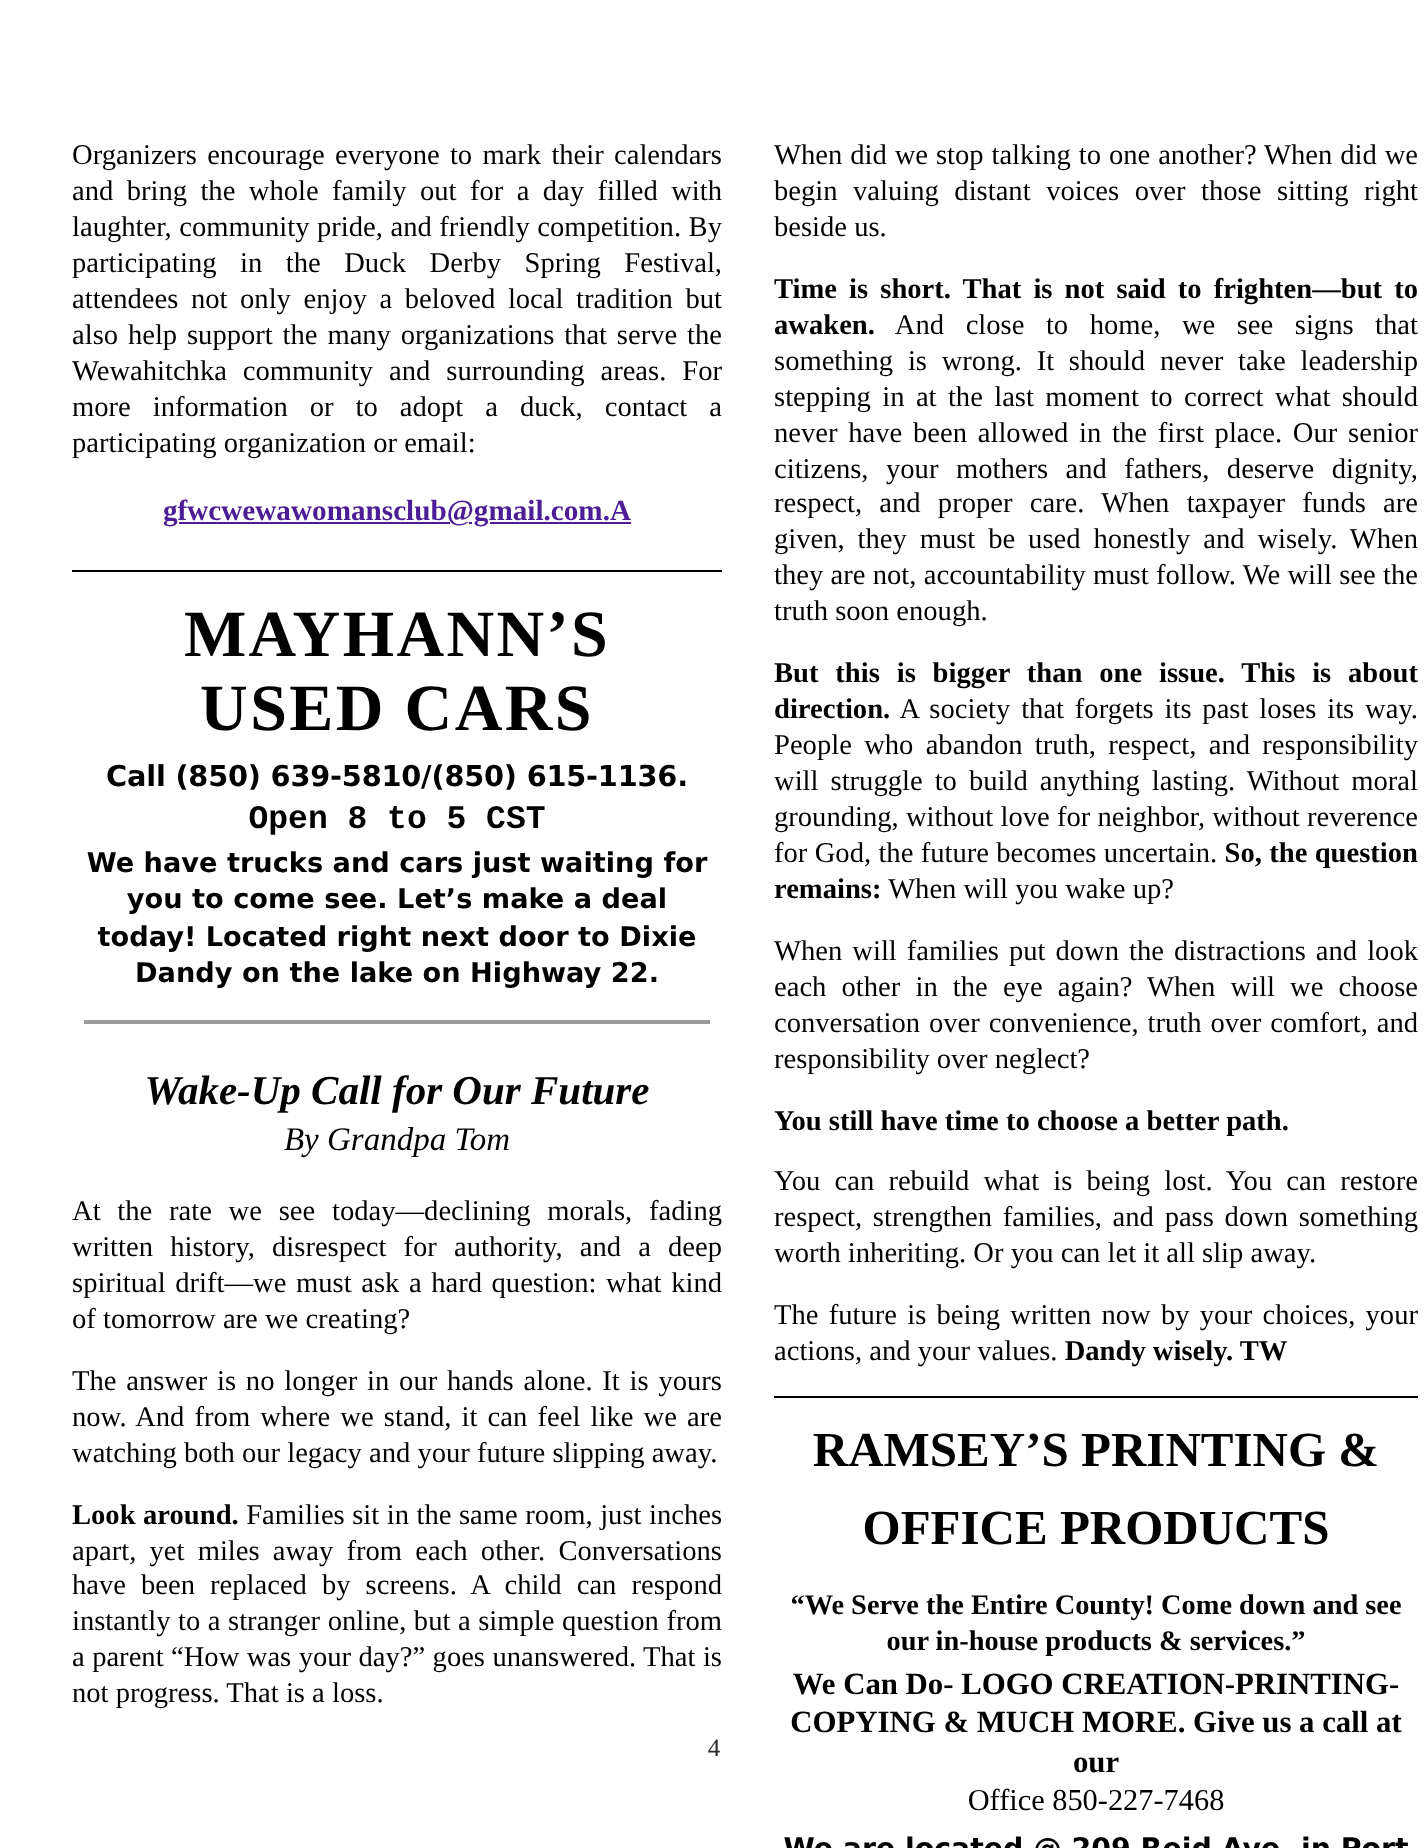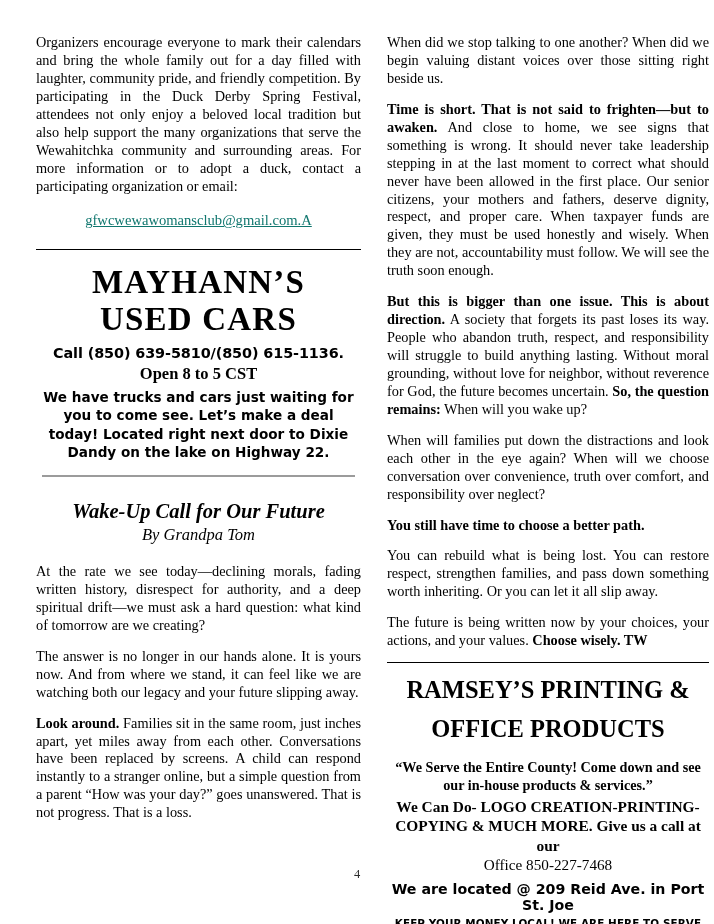--- a/index.html
+++ b/index.html
@@ -24,20 +24,21 @@
     box-sizing: border-box;
     padding: 34px 28px 0 36px;
   }
 
   .columns {
     display: flex;
     flex-direction: row;
     align-items: flex-start;
     gap: 26px;
     height: 820px;
+    margin-top: 36px;
   }
 
   .col {
     width: 325px;
     flex: 0 0 325px;
   }
   .col-right { width: 322px; flex: 0 0 322px; }
 
   
   p.body {
@@ -52,22 +53,22 @@
   p.body.tight { margin-bottom: 12px; }
   p.body b, p.body strong { font-weight: bold; }
 
   
   .email-wrap {
     text-align: center;
     margin: 16px 0 0 0;
   }
   a.email-link {
     font-size: 14.6px;
-    font-weight: normal;
-    color: #0f766e;
+    font-weight: bold;
+    color: #4c1d95;
     text-decoration: underline;
     word-break: break-all;
   }
 
   
   hr.rule-black {
     border: 0;
     border-top: 1.6px solid #000;
     margin: 20px 0 0 0;
   }
@@ -96,21 +97,21 @@
     margin: 0;
   }
   .ad-mayhanns .ad-phone {
     font-family: "DejaVu Sans", "Liberation Sans", sans-serif;
     font-size: 14.4px;
     font-weight: bold;
     margin: 7px 0 0 0;
     letter-spacing: -0.1px;
   }
   .ad-mayhanns .ad-hours {
-    font-family: Liberation Serif, serif;
+    font-family: Liberation Mono, monospace;
     font-size: 16.5px;
     font-weight: bold;
     margin: 3px 0 0 0;
   }
   .ad-mayhanns .ad-copy {
     font-family: "DejaVu Sans", "Liberation Sans", sans-serif;
     font-size: 13.6px;
     font-weight: bold;
     line-height: 1.33;
     margin: 4px 2px 0 2px;
@@ -236,21 +237,21 @@
       <p class="body"><b>Time is short. That is not said to frighten—but to awaken.</b><span> And close to home, we see signs that something is wrong. It should never take leadership stepping in at the last moment to correct what should never have been allowed in the first place. Our senior citizens, your mothers and fathers, deserve dignity, respect, and proper care. When taxpayer funds are given, they must be used honestly and wisely. When they are not, accountability must follow. We will see the truth soon enough.</span></p>
 
       <p class="body"><b>But this is bigger than one issue. This is about direction.</b><span> A society that forgets its past loses its way. People who abandon truth, respect, and responsibility will struggle to build anything lasting. Without moral grounding, without love for neighbor, without reverence for God, the future becomes uncertain. </span><b>So, the question remains:</b><span> When will you wake up?</span></p>
 
       <p class="body">When will families put down the distractions and look each other in the eye again? When will we choose conversation over convenience, truth over comfort, and responsibility over neglect?</p>
 
       <p class="body"><b>You still have time to choose a better path.</b></p>
 
       <p class="body">You can rebuild what is being lost. You can restore respect, strengthen families, and pass down something worth inheriting. Or you can let it all slip away.</p>
 
-      <p class="body tight"><span>The future is being written now   by your choices, your actions, and your values.  </span><b>Choose wisely. TW</b></p>
+      <p class="body tight"><span>The future is being written now   by your choices, your actions, and your values.  </span><b>Dandy wisely. TW</b></p>
 
       <hr class="rule-thin-top">
 
       <div class="ad-ramseys">
         <div class="ad-title">RAMSEY’S PRINTING &amp;</div>
         <div class="ad-title">OFFICE PRODUCTS</div>
         <div class="ad-quote">“We Serve the Entire County! Come down and see our in-house products &amp; services.”</div>
         <div class="ad-services">We Can Do- LOGO CREATION-PRINTING-COPYING &amp; MUCH MORE. Give us a call at our</div>
         <div class="ad-office">Office 850-227-7468</div>
         <div class="ad-location">We are located @ 209 Reid Ave. in Port St. Joe</div>

